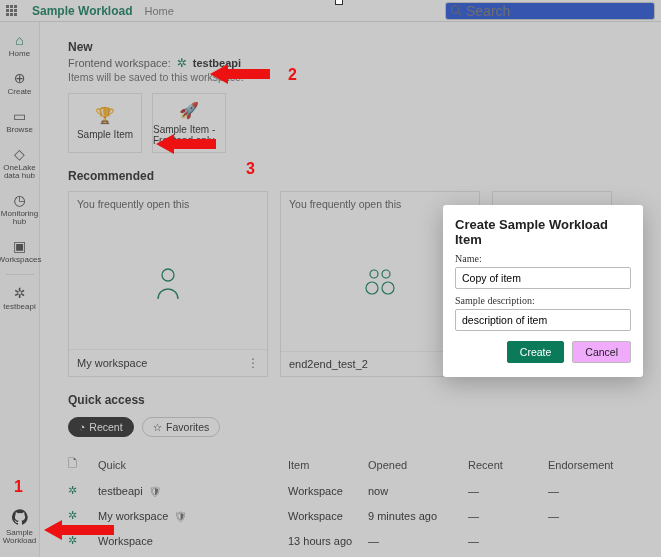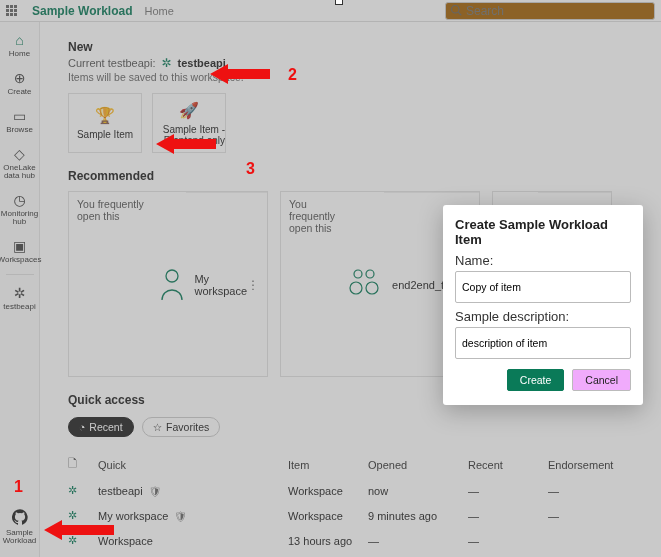--- a/index.html
+++ b/index.html
@@ -6,45 +6,45 @@
   html, body { font-family: "Segoe UI", Arial, sans-serif; font-size: 12px; color: #222; }
   body { width: 661px; height: 557px; position: relative; background: #fff; overflow: hidden; }
   .overlay { position: absolute; inset: 0; background: rgba(100,100,100,0.35); z-index: 50; pointer-events: none; }
   
   .topbar { position: relative; height: 22px; display: flex; align-items: center; border-bottom: 1px solid #ddd; padding: 0 6px; gap: 12px; }
   .grip { width: 14px; display: grid; grid-template-columns: repeat(3, 3px); gap: 1px; }
   .grip span { width: 3px; height: 3px; background: #666; }
   .brand { color: #0a7a58; font-weight: 600; font-size: 12px; }
   .crumb { color: #777; font-size: 11px; }
   .searchwrap { margin-left: auto; position: relative; }
-  .searchwrap input { width: 210px; height: 18px; border: 1px solid #ccc; border-radius: 3px; padding: 0 6px 0 20px; font-size: 12px; background: #a16207; }
+  .searchwrap input { width: 210px; height: 18px; border: 1px solid #ccc; border-radius: 3px; padding: 0 6px 0 20px; font-size: 14px; background: #1d4ed8; }
   .searchwrap .sicon { position: absolute; left: 5px; top: 2px; color: #666; }
   
   .rail { position: absolute; left: 0; top: 22px; bottom: 0; width: 40px; border-right: 1px solid #e5e5e5; background: #fafafa; display: flex; flex-direction: column; align-items: center; padding-top: 4px; gap: 0; }
   .rail-item { width: 40px; display: flex; flex-direction: column; align-items: center; padding: 6px 0; font-size: 8px; color: #333; cursor: pointer; }
   .rail-item.active .ricon { color: #0a7a58; }
   .rail-item .ricon { font-size: 14px; color: #444; }
   .rail-item .rlab { margin-top: 2px; text-align: center; line-height: 1; }
   .rail-sep { height: 1px; width: 28px; background: #e0e0e0; margin: 4px 0; }
   .rail-bottom { margin-top: auto; width: 40px; display: flex; flex-direction: column; align-items: center; padding-bottom: 6px; }
   .gh svg { width: 16px; height: 16px; fill: #222; }
   
   .main { position: absolute; left: 40px; top: 22px; right: 0; bottom: 0; padding: 18px 24px 16px 28px; overflow: hidden; }
   .newh { font-weight: 600; font-size: 12px; }
   .line2 { display: flex; align-items: center; gap: 6px; margin-top: 2px; font-size: 11px; color: #555; }
   .wsicon { color: #0a7a58; font-size: 12px; }
   .wsname { color: #222; font-weight: 600; }
   .line3 { font-size: 10.5px; color: #666; margin-top: 1px; }
   .tiles { display: flex; gap: 10px; margin-top: 10px; }
   .tile { width: 74px; height: 60px; border: 1px solid #e2e2e2; background: #fff; display: flex; flex-direction: column; align-items: center; justify-content: center; gap: 4px; cursor: pointer; }
   .tile .ticon { font-size: 16px; }
-  .tile .tlab { font-size: 10px; text-align: right; line-height: 1.1; }
+  .tile .tlab { font-size: 10px; text-align: left; line-height: 1.1; }
   .sech { font-weight: 600; font-size: 12px; margin-top: 16px; }
   .cards { display: flex; gap: 12px; margin-top: 8px; }
-  .card { width: 200px; height: 186px; border: 1px solid #e2e2e2; background: #fff; display: flex; flex-direction: row; position: relative; }
+  .card { width: 200px; height: 186px; border: 1px solid #e2e2e2; background: #fff; display: flex; flex-direction: column; position: relative; }
   .card .ctop { padding: 6px 8px; font-size: 10.5px; color: #555; }
   .card .cmid { flex: 1; display: flex; align-items: center; justify-content: center; color: #0a7a58; }
   .card .cfoot { border-top: 1px solid #eee; padding: 6px 8px; font-size: 11px; display: flex; justify-content: space-between; align-items: center; }
   .card .dots { color: #666; font-size: 12px; }
   .card3 { width: 120px; }
   .chips { display: flex; gap: 8px; margin-top: 10px; }
   .chip { border: 1px solid #ccc; border-radius: 12px; padding: 3px 10px; font-size: 10.5px; background: #fff; cursor: pointer; display: flex; align-items: center; gap: 4px; }
   .chip.active { background: #222; color: #fff; border-color: #222; }
   .table { margin-top: 14px; }
   .thead, .trow { display: grid; grid-template-columns: 30px 190px 80px 100px 80px 90px; align-items: center; font-size: 11px; }
@@ -52,22 +52,22 @@
   .thead > div { font-weight: 400; }
   .trow { padding: 6px 0; color: #222; }
   .trow .wsic { color: #0a7a58; }
   .trow .shield { color: #666; margin-left: 6px; font-size: 10px; }
   
   .arrow { position: absolute; z-index: 60; }
   .arrow svg { display: block; }
   
   .modal { position: absolute; z-index: 100; right: 18px; top: 205px; width: 200px; background: #fff; border-radius: 3px; box-shadow: 0 6px 24px rgba(0,0,0,0.25); padding: 12px 12px 14px; }
   .modal h2 { font-size: 13px; font-weight: 600; }
-  .modal label { display: block; font-size: 13px; color: #333; margin: 6px 0 3px; }
-  .modal input { width: 100%; height: 32px; border: 1px solid #bbb; border-radius: 2px; padding: 0 6px; font-size: 10.5px; }
+  .modal label { display: block; font-size: 10px; color: #333; margin: 6px 0 3px; font-family: Liberation Serif, serif; }
+  .modal input { width: 100%; height: 22px; border: 1px solid #bbb; border-radius: 2px; padding: 0 6px; font-size: 10.5px; }
   .modal .btns { display: flex; justify-content: flex-end; gap: 8px; margin-top: 10px; }
   .modal .btn { height: 22px; padding: 0 12px; font-size: 10.5px; border-radius: 2px; cursor: pointer; }
   .modal .btn.primary { background: #0a7a58; color: #fff; border: 1px solid #0a7a58; }
   .modal .btn.secondary { background: #f0abfc; color: #222; border: 1px solid #bbb; }
   
   .topsq { position:absolute; top:-1px; left:335px; width:8px; height:6px; border:1px solid #333; z-index:200; background:#fff;}
 </style>
 </head>
 <body>
 
@@ -134,21 +134,21 @@
             <path d="M8 .2a8 8 0 0 0-2.53 15.59c.4.07.55-.17.55-.38v-1.5c-2.23.48-2.7-1.07-2.7-1.07-.36-.93-.89-1.18-.89-1.18-.73-.5.06-.49.06-.49.8.06 1.23.83 1.23.83.72 1.23 1.88.87 2.34.67.07-.52.28-.87.5-1.07-1.78-.2-3.64-.89-3.64-3.95 0-.87.31-1.59.82-2.15-.08-.2-.36-1.02.08-2.12 0 0 .67-.21 2.2.82a7.6 7.6 0 0 1 4 0c1.53-1.04 2.2-.82 2.2-.82.44 1.1.16 1.92.08 2.12.51.56.82 1.28.82 2.15 0 3.07-1.87 3.75-3.65 3.95.29.25.54.73.54 1.48v2.19c0 .21.15.46.55.38A8 8 0 0 0 8 .2z"></path>
           </svg></span>
       <span class="rlab">Sample Workload</span>
     </div>
   </div>
 </div>
 
 <div class="main">
   <div class="newh">New</div>
   <div class="line2">
-    <span>Current testbeapi:</span>
+    <span>Frontend workspace:</span>
     <span class="wsicon">✲</span>
     <span class="wsname">testbeapi</span>
   </div>
   <div class="line3">Items will be saved to this workspace.</div>
 
   <div class="tiles">
     <div class="tile">
       <span class="ticon">🏆</span>
       <span class="tlab">Sample Item</span>
     </div>

